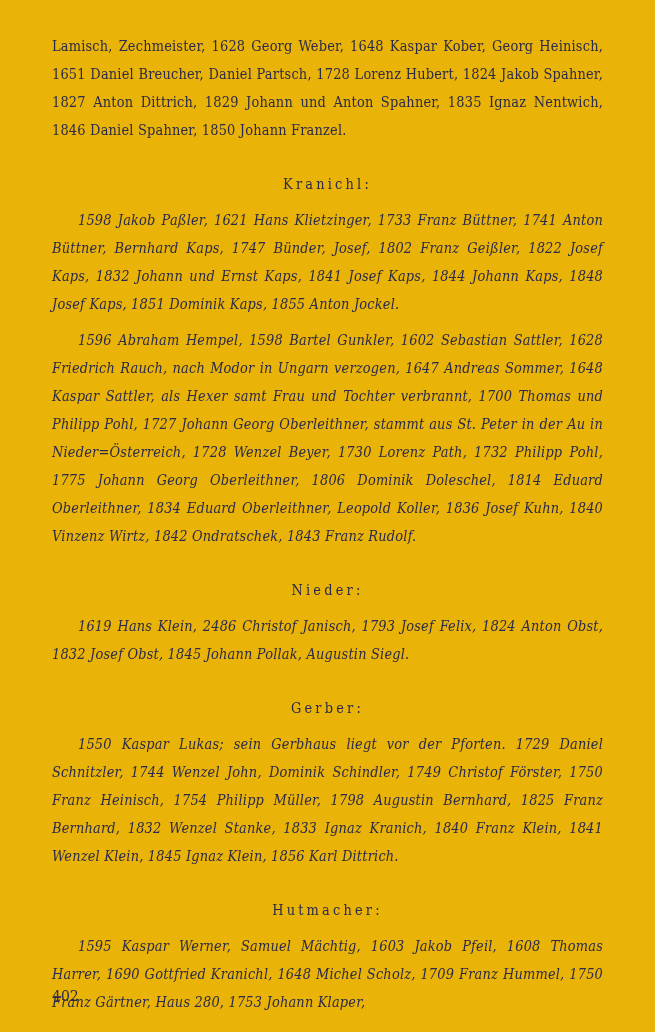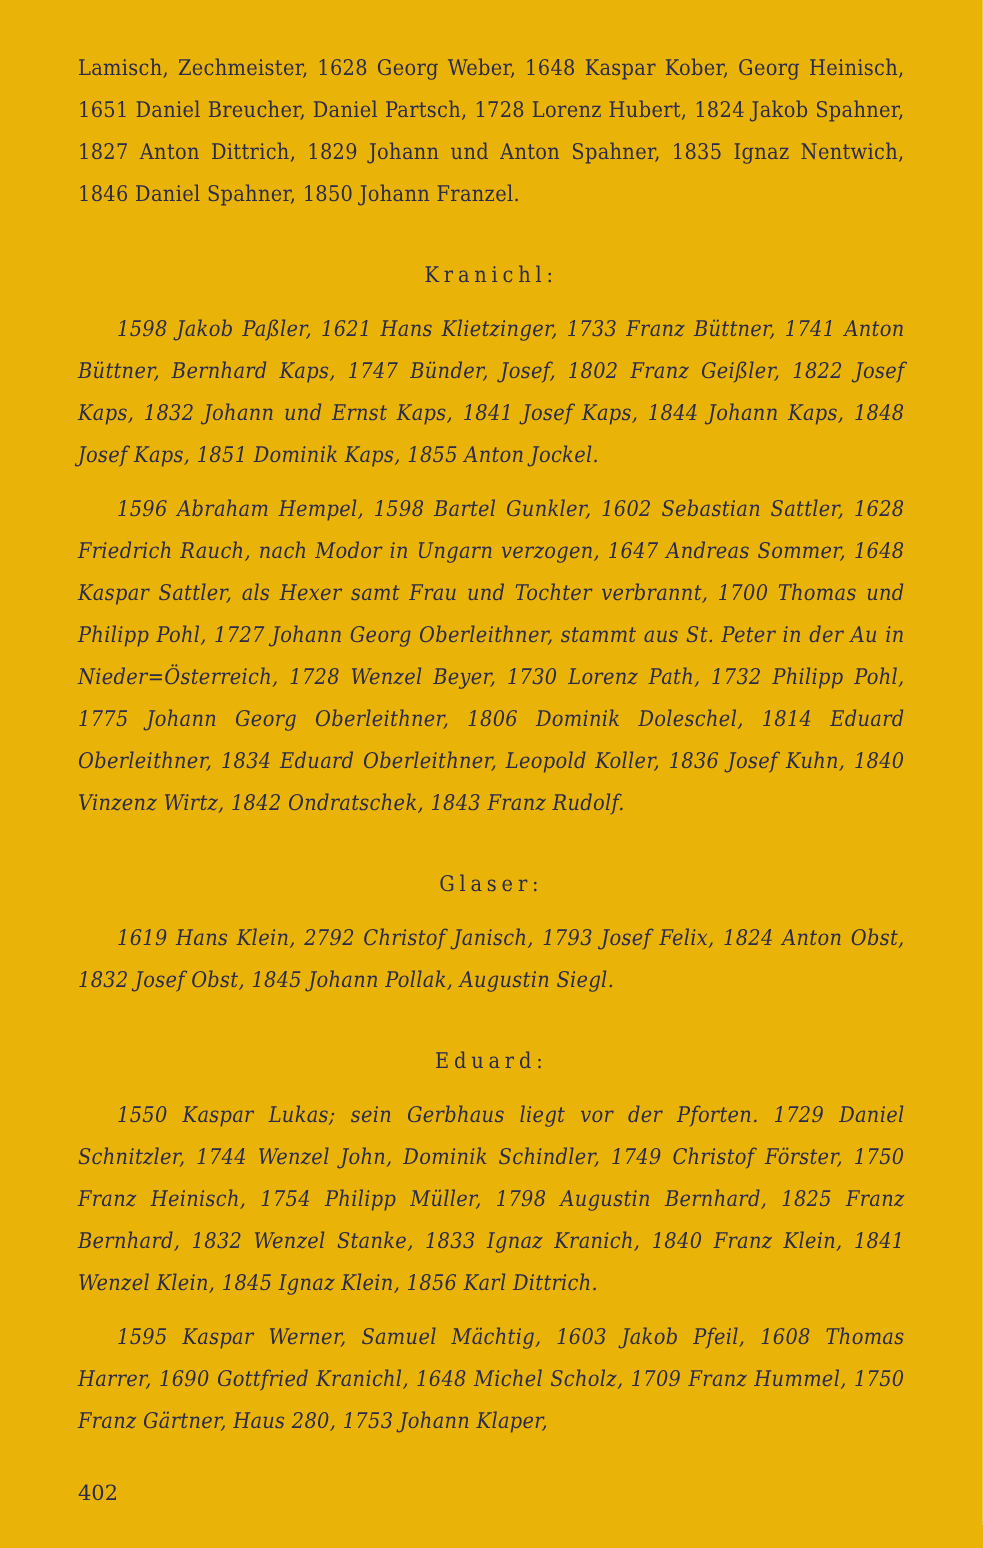--- a/index.html
+++ b/index.html
@@ -67,25 +67,26 @@
 
   <div class="body-text fraktur">
 
     <p class="para noindent">Lamisch, Zechmeister, 1628 Georg Weber, 1648 Kaspar Kober, Georg Heinisch, 1651 Daniel Breucher, Daniel Partsch, 1728 Lorenz Hubert, 1824 Jakob Spahner, 1827 Anton Dittrich, 1829 Johann und Anton Spahner, 1835 Ignaz Nentwich, 1846 Daniel Spahner, 1850 Johann Franzel.</p>
 
     <h2 class="heading gap-before">Kranichl:</h2>
     <p class="para gap-small">1598 Jakob Paßler, 1621 Hans Klietzinger, 1733 Franz Büttner, 1741 Anton Büttner, Bernhard Kaps, 1747 Bünder, Josef, 1802 Franz Geißler, 1822 Josef Kaps, 1832 Johann und Ernst Kaps, 1841 Josef Kaps, 1844 Johann Kaps, 1848 Josef Kaps, 1851 Dominik Kaps, 1855 Anton Jockel.</p>
 
     <p class="para gap-small">1596 Abraham Hempel, 1598 Bartel Gunkler, 1602 Sebastian Sattler, 1628 Friedrich Rauch, nach Modor in Ungarn verzogen, 1647 Andreas Sommer, 1648 Kaspar Sattler, als Hexer samt Frau und Tochter verbrannt, 1700 Thomas und Philipp Pohl, 1727 Johann Georg Oberleithner, stammt aus St. Peter in der Au in Nieder=Österreich, 1728 Wenzel Beyer, 1730 Lorenz Path, 1732 Philipp Pohl, 1775 Johann Georg Oberleithner, 1806 Dominik Doleschel, 1814 Eduard Oberleithner, 1834 Eduard Oberleithner, Leopold Koller, 1836 Josef Kuhn, 1840 Vinzenz Wirtz, 1842 Ondratschek, 1843 Franz Rudolf.</p>
 
-    <h2 class="heading gap-before">Glaser:</h2>
-    <p class="para gap-small">1619 Hans Klein, 2792 Christof Janisch, 1793 Josef Felix, 1824 Anton Obst, 1832 Josef Obst, 1845 Johann Pollak, Augustin Siegl.</p>
+    <h2 class="heading gap-before">Nieder:</h2>
+    <p class="para gap-small">1619 Hans Klein, 2486 Christof Janisch, 1793 Josef Felix, 1824 Anton Obst, 1832 Josef Obst, 1845 Johann Pollak, Augustin Siegl.</p>
 
-    <h2 class="heading gap-before">Eduard:</h2>
+    <h2 class="heading gap-before">Gerber:</h2>
     <p class="para gap-small">1550 Kaspar Lukas; sein Gerbhaus liegt vor der Pforten.  1729 Daniel Schnitzler, 1744 Wenzel John, Dominik Schindler, 1749 Christof Förster, 1750 Franz Heinisch, 1754 Philipp Müller, 1798 Augustin Bernhard, 1825 Franz Bernhard, 1832 Wenzel Stanke, 1833 Ignaz Kranich, 1840 Franz Klein, 1841 Wenzel Klein, 1845 Ignaz Klein, 1856 Karl Dittrich.</p>
 
+    <h2 class="heading gap-before">Hutmacher:</h2>
     <p class="para gap-small">1595 Kaspar Werner, Samuel Mächtig, 1603 Jakob Pfeil, 1608 Thomas Harrer, 1690 Gottfried Kranichl, 1648 Michel Scholz, 1709 Franz Hummel, 1750 Franz Gärtner, Haus 280, 1753 Johann Klaper,</p>
 
   </div>
 
   <div class="page-number">402</div>
 
 </div>
 
 </body></html>

